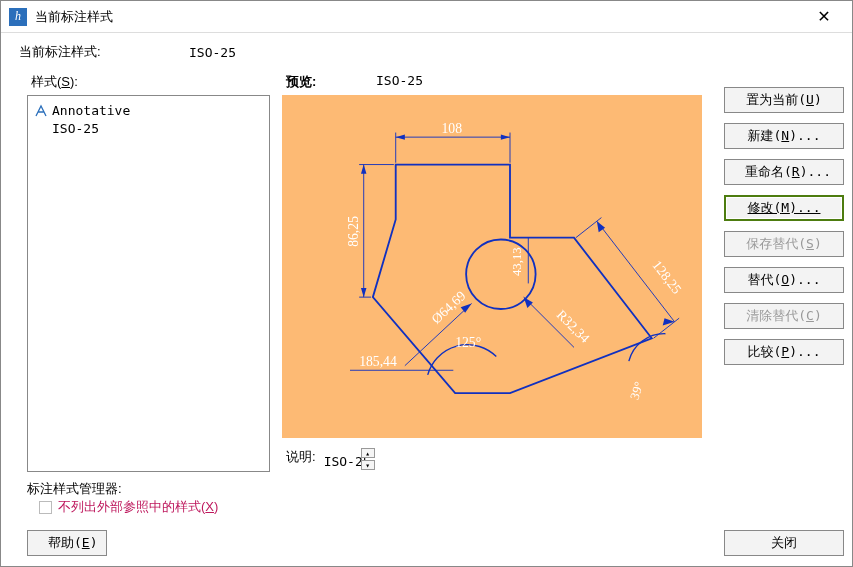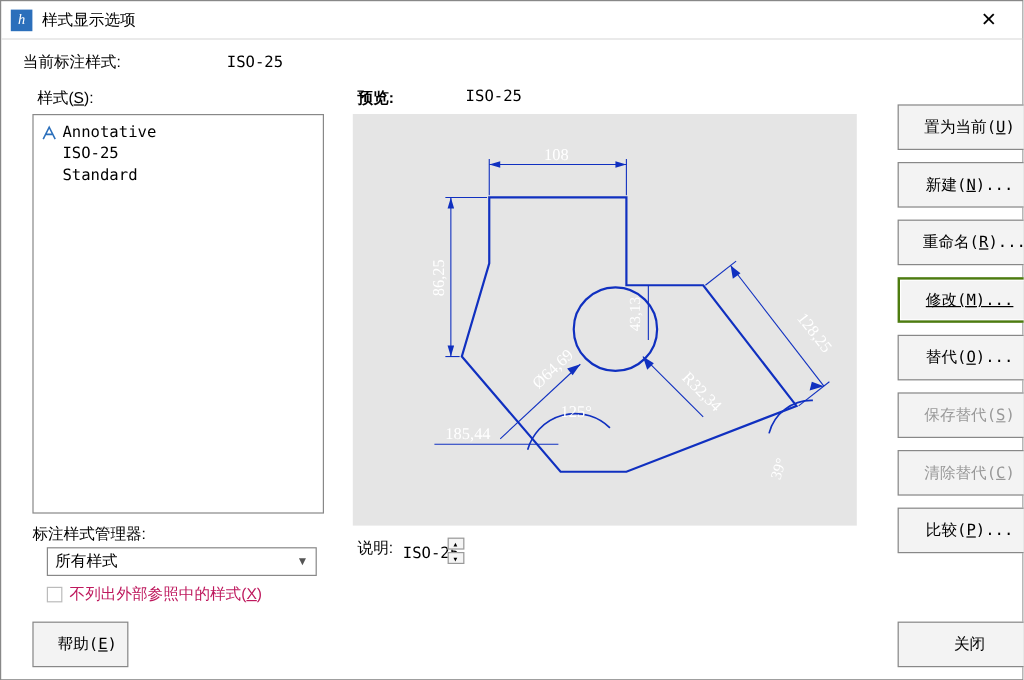--- a/index.html
+++ b/index.html
@@ -44,21 +44,21 @@
     display: flex; align-items: center; justify-content: center;
     font-size: 16px;
     cursor: pointer;
   }
   .content {
     flex: 1;
     padding: 10px 14px 10px 14px;
     display: grid;
     grid-template-columns: 255px 430px 120px;
     grid-template-rows: auto 1fr auto;
-    column-gap: 24px;
+    column-gap: 12px;
   }
   .row-top {
     grid-column: 1 / span 3;
     display: flex;
     align-items: center;
     margin-bottom: 8px;
     padding-left: 4px;
   }
   .row-top .lbl { width: 170px; }
   .col-left {
@@ -90,39 +90,39 @@
   }
   .listbox .item { display:flex; align-items:flex-end; height:18px; }
   .listbox .item.child { padding-left: 18px; }
   .annot-icon {
     width: 14px; height: 14px; margin-right: 4px;
     display:inline-flex;
   }
   .preview-canvas {
     width: 420px;
     height: 343px;
-    background: #e5e5e5;
+    background: #fdba74;
     position: relative;
     padding-left: 36px;
   }
   .preview-canvas svg { width: 100%; height: 100%; }
   .desc-row { display:flex; flex-direction:row; margin-top: 6px; position:relative;}
   .desc-box {
     border: none;
     min-height: 34px;
     padding: 2px 8px;
     font-family: Consolas, monospace;
     font-size: 13px;
     display:flex; align-items:center;
     position:relative;
   }
   .spinner { position:absolute; right:4px; top:4px; display:flex; flex-direction:column; gap:2px;}
   .spinner div { width:14px; height:10px; border:1px solid #999; font-size:8px; display:flex; align-items:center; justify-content:center; background:#f5f5f5;}
   .btn {
-    height: 38px;
+    height: 26px;
     border: 1px solid #888;
     background: #f3f3f3;
     font-size: 13px;
     font-family: Consolas, "Microsoft YaHei", monospace;
     cursor: pointer;
     text-align: center;
     padding: 0 20px;
     white-space: nowrap;
   }
   .btn:disabled, .btn.disabled {
@@ -153,21 +153,21 @@
   .checkbox-row { display:flex; align-items:center; margin-left:12px; color:#be185d;}
   .checkbox-row .cb { width:13px; height:13px; border:1px solid #bbb; margin-right:6px; background:#fff;}
   .underline-accel { text-decoration: underline; }
 </style>
 </head>
 <body>
 
 <div class="window">
   <div class="titlebar">
     <div class="icon">h</div>
-    <div class="title">样式显示选项</div>
+    <div class="title">当前标注样式</div>
     <div class="close">✕</div>
   </div>
 
   <div class="content">
 
     <div class="row-top">
       <span class="lbl">当前标注样式:</span>
       <span style="font-family:Consolas,monospace;">ISO-25</span>
     </div>
 
@@ -178,31 +178,24 @@
           <span class="annot-icon">
             <svg viewBox="0 0 14 14">
                 <path d="M2 12 L7 2 L12 12 M4.5 8 H9.5" stroke="#2b6fbb" stroke-width="1.3" fill="none"></path>
               </svg>
           </span>
           <span>Annotative</span>
         </div>
         <div class="item child">
           <span>ISO-25</span>
         </div>
-        <div class="item child">
-          <span>Standard</span>
-        </div>
       </div>
 
       <div class="display-opts">
         <div>标注样式管理器:</div>
-        <div class="select">
-          <span>所有样式</span>
-          <span class="chev">▼</span>
-        </div>
         <div class="checkbox-row">
           <div class="cb"></div>
           <span>不列出外部参照中的样式(<span class="underline-accel">X</span>)</span>
         </div>
         <div style="height:14px"></div>
         <button class="btn" style="width:80px;">帮助(<span class="underline-accel">E</span>)</button>
       </div>
     </div>
 
     <div class="col-mid">
@@ -269,22 +262,22 @@
           </div>
         </div>
       </div>
     </div>
 
     <div class="col-right">
       <button class="btn">置为当前(<span class="underline-accel">U</span>)</button>
       <button class="btn">新建(<span class="underline-accel">N</span>)...</button>
       <button class="btn">重命名(<span class="underline-accel">R</span>)...</button>
       <button class="btn highlight">修改(<span class="underline-accel">M</span>)...</button>
+      <button class="btn disabled">保存替代(<span class="underline-accel">S</span>)</button>
       <button class="btn">替代(<span class="underline-accel">O</span>)...</button>
-      <button class="btn disabled">保存替代(<span class="underline-accel">S</span>)</button>
       <button class="btn disabled">清除替代(<span class="underline-accel">C</span>)</button>
       <button class="btn">比较(<span class="underline-accel">P</span>)...</button>
       <div style="flex:1"></div>
       <button class="btn">关闭</button>
     </div>
 
   </div>
 </div>
 
 </body></html>

